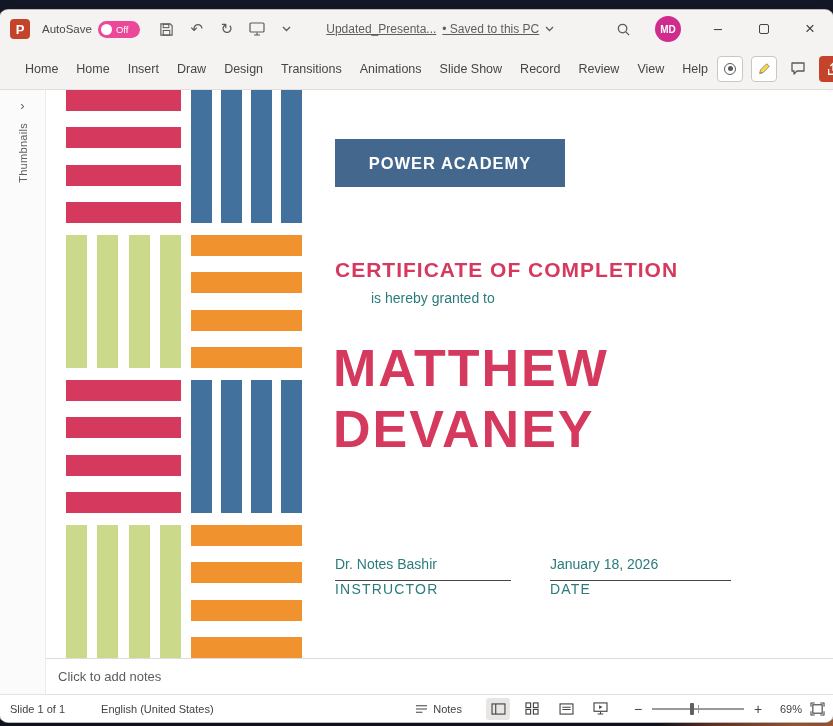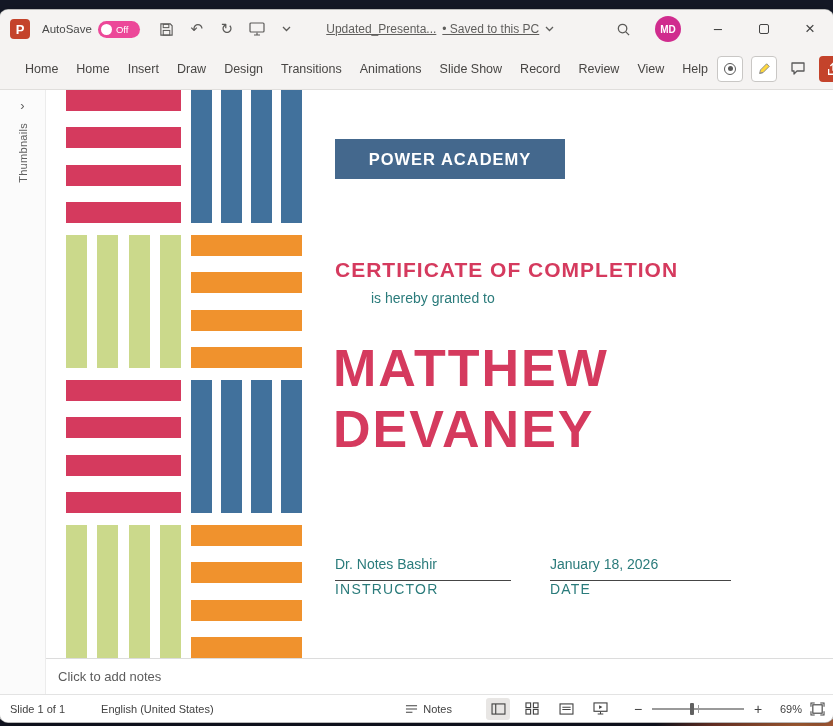--- a/index.html
+++ b/index.html
@@ -63,21 +63,21 @@
   
   .pattern{ position:absolute; left:20px; top:0; width:236px; height:568px; display:grid;
     grid-template-columns:115px 111px; grid-template-rows:repeat(4,1fr); column-gap:10px; row-gap:12px; }
   .pblock{ display:flex; justify-content:space-between; }
   .pblock.h{ flex-direction:column; }
   .pblock.v{ flex-direction:row; }
   .pblock.h .pbar{ height:21px; width:100%; }
   .pblock.v .pbar{ width:21px; height:100%; }
 
   
-  .banner{ position:absolute; left:289px; top:49px; width:230px; height:40px; background:var(--banner_blue);
+  .banner{ position:absolute; left:289px; top:49px; width:230px; height:48px; background:var(--banner_blue);
     color:#fff; font-weight:bold; font-size:16.5px; letter-spacing:1px; display:flex; align-items:center; justify-content:center; }
   .cert-title{ position:absolute; left:289px; top:168px; color:var(--red); font-weight:bold; font-size:21px; letter-spacing:1px; }
   .granted{ position:absolute; left:289px; top:200px; color:var(--teal); font-size:14px;padding-left:36px; }
   .recipient{ position:absolute; left:287px; top:248px; width:345px; color:var(--red); font-weight:bold;
     font-size:52px; line-height:61px; letter-spacing:2px; }
   .descr{ position:absolute; left:289px; top:381px; width:440px; color:var(--teal); font-size:14px; line-height:16px; }
   .sig{ position:absolute; top:466px; }
   .sig.instructor{ left:289px; width:176px; }
   .sig.date{ left:504px; width:181px; }
   .sig .sig-name{ color:var(--teal); font-size:14px; padding-bottom:8px; border-bottom:1.5px solid #454545; }
@@ -86,21 +86,21 @@
   
   .notes{ flex:0 0 36px; border-top:1px solid #dcdcdc; display:flex; align-items:center; padding-left:12px;
     color:#5c5c5c; font-size:13px; background:#fff; }
 
   
   .statusbar{ flex:0 0 28px; background:#fff; border-top:1px solid #e3e3e3; display:flex; align-items:center;
     font-size:11px; color:#424242; padding:0 8px 0 10px; }
   .sb-left{ display:flex; align-items:center; }
   .sb-lang{ margin-left:36px; }
   .sb-right{ margin-left:auto; display:flex; align-items:center; gap:10px; }
-  .sb-notes{ display:flex; align-items:center; gap:5px; margin-right:24px; }
+  .sb-notes{ display:flex; align-items:center; gap:5px; margin-right:14px; }
   .viewbtn{ width:24px; height:22px; display:flex; align-items:center; justify-content:center; border-radius:3px; }
   .viewbtn.active{ background:#e8e6e4; }
   .zoomwrap{ display:flex; align-items:center; gap:8px; margin-left:10px; }
   .zoom-track{ position:relative; width:92px; height:2px; background:#9a9a9a; }
   .zoom-tick{ position:absolute; left:50%; top:-3px; width:1px; height:8px; background:#9a9a9a; }
   .zoom-thumb{ position:absolute; left:38px; top:-5px; width:4px; height:12px; background:#616161; border-radius:1px; }
   .zoom-sign{ font-size:14px; color:#424242; width:12px; text-align:center; }
   .zoom-pct{ width:30px; text-align:right; }
 </style>
 </head>

